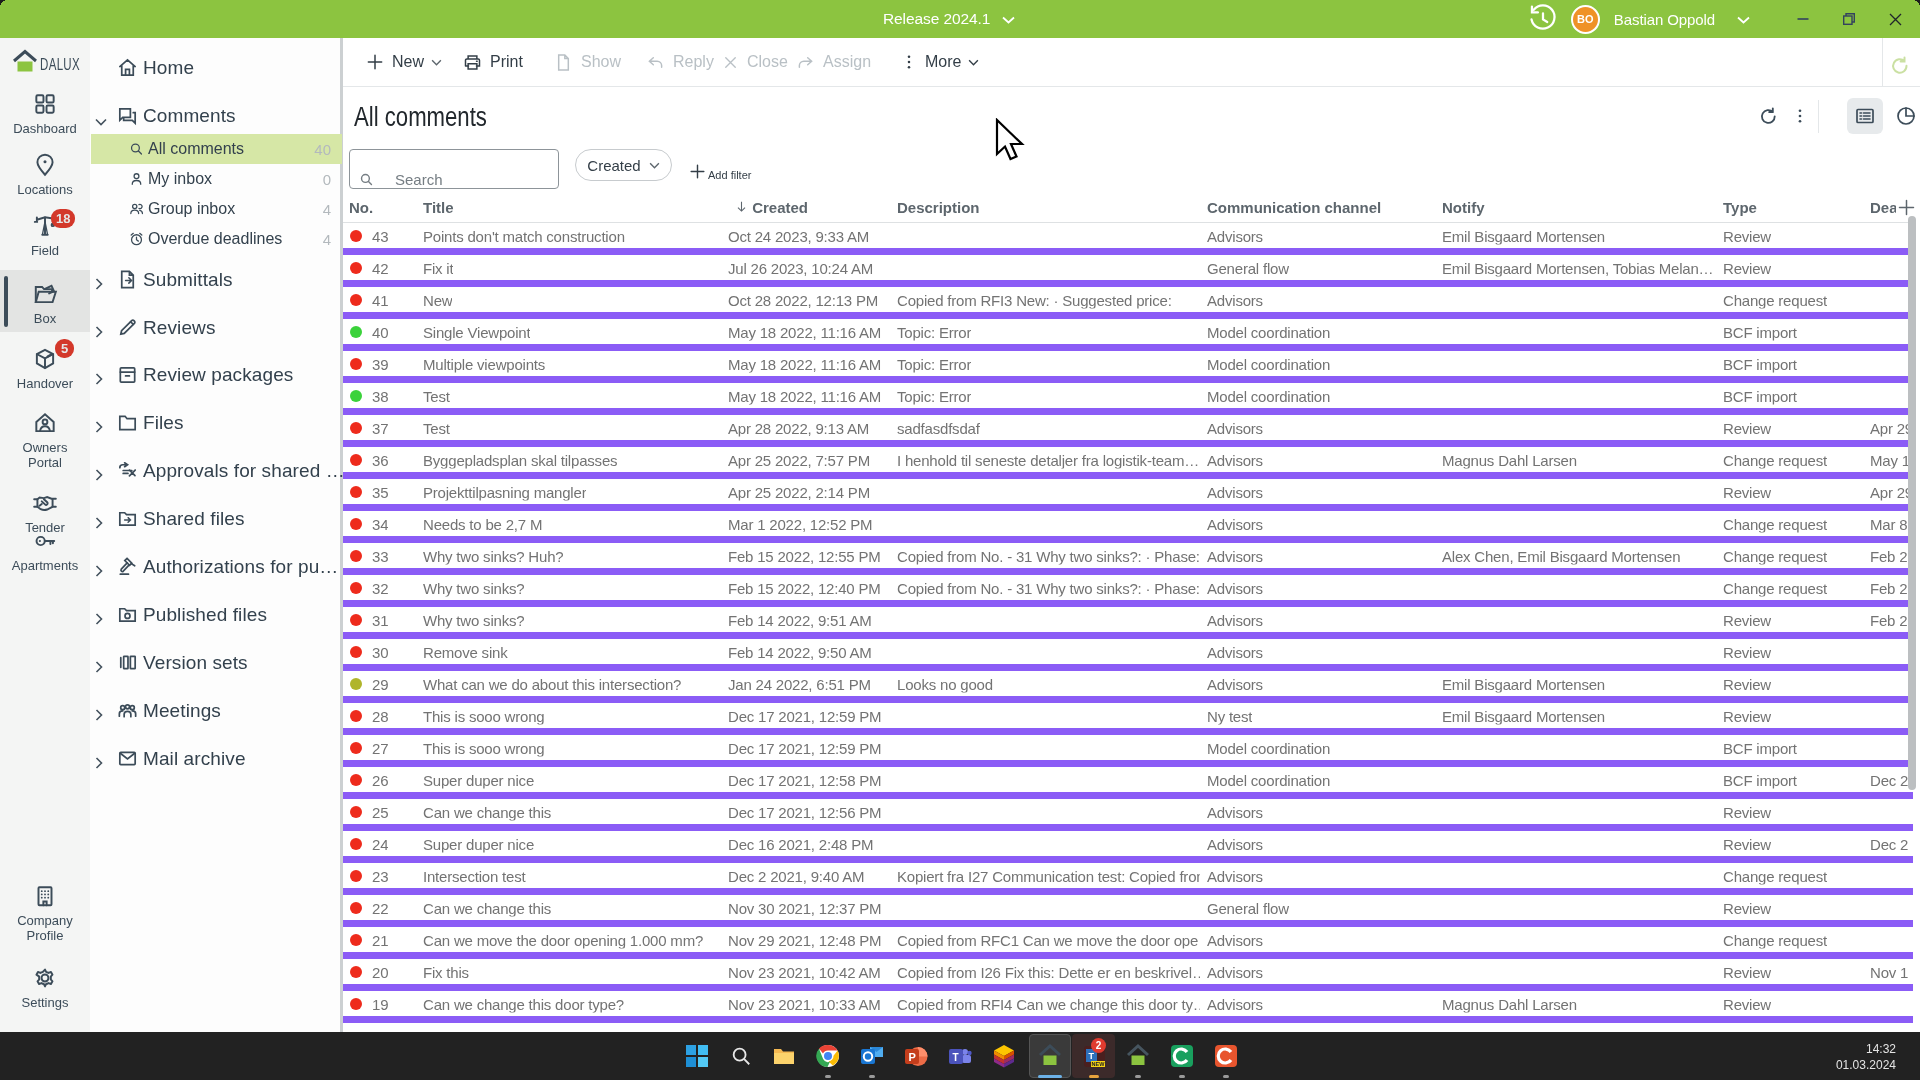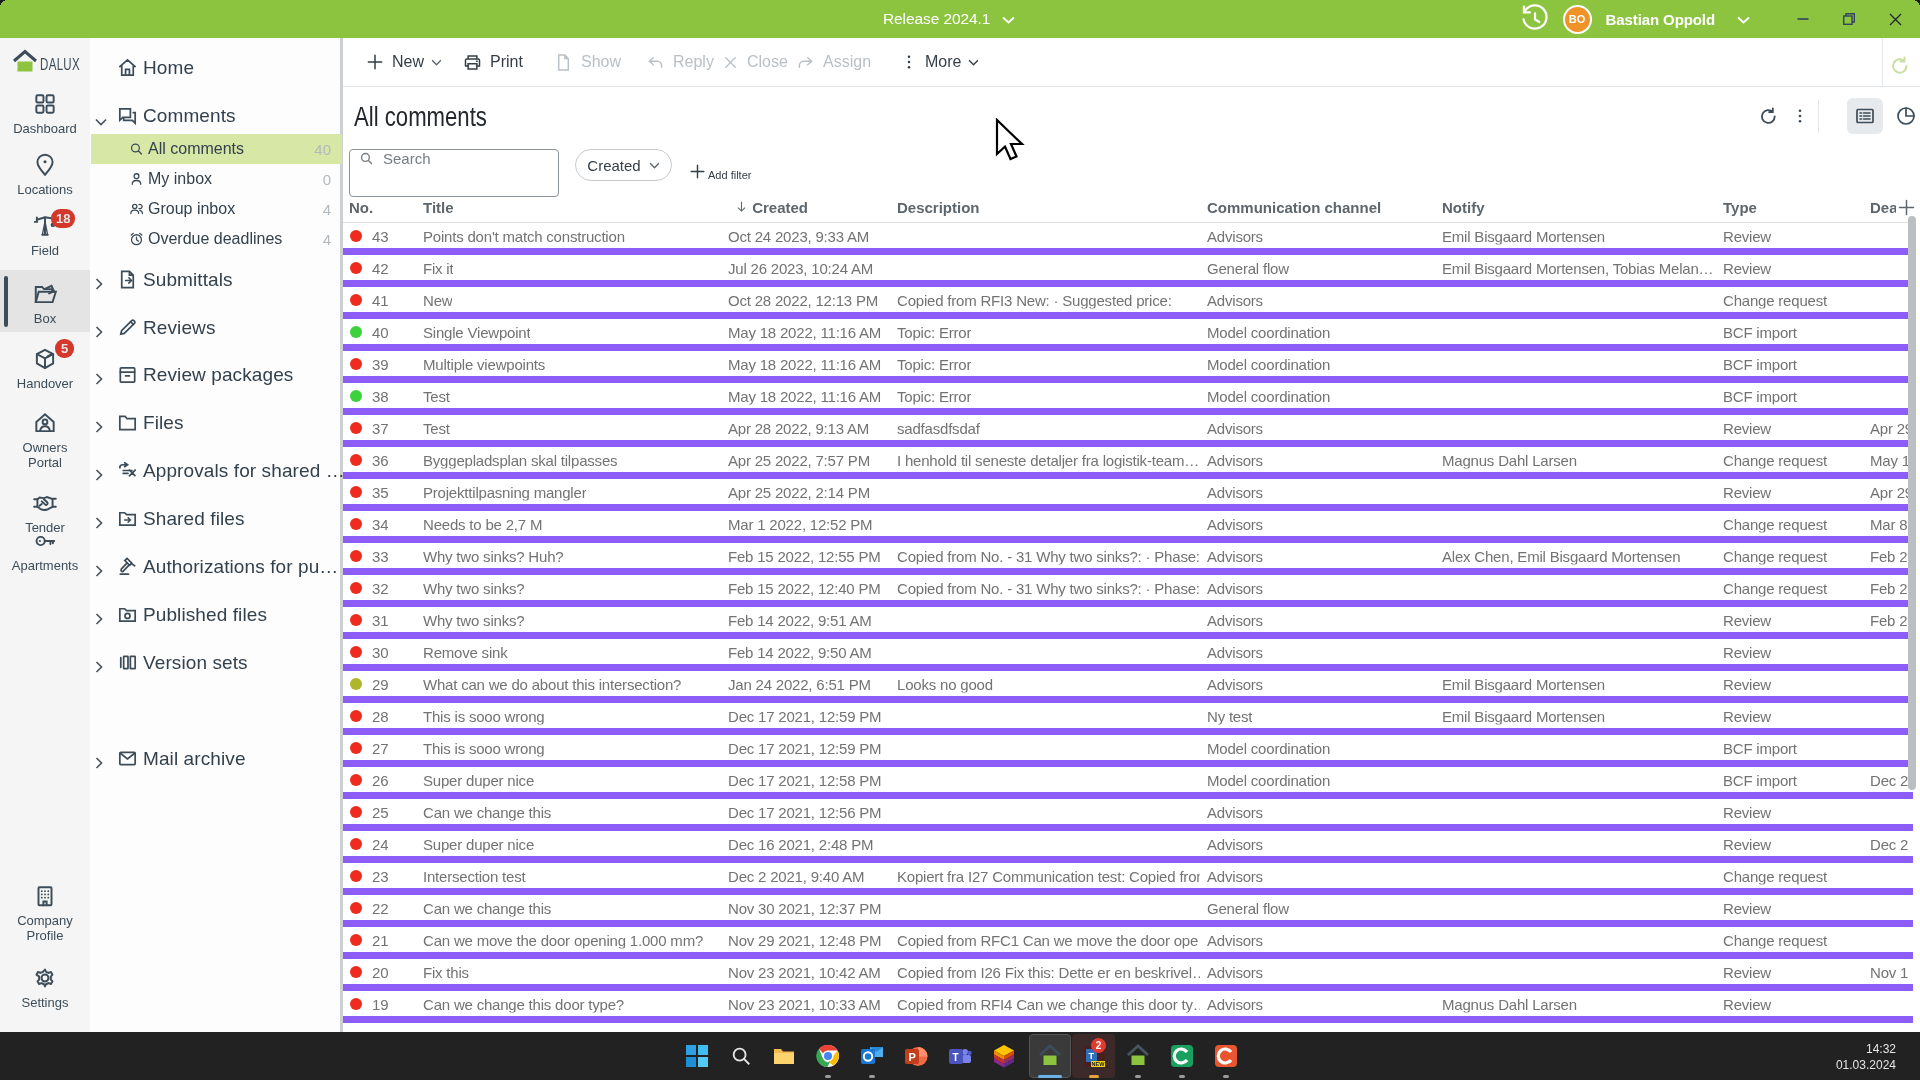--- a/index.html
+++ b/index.html
@@ -4,21 +4,21 @@
 html,body{width:1920px;height:1080px;overflow:hidden}
 body{font-family:"Liberation Sans",sans-serif;background:#fff;position:relative}
 .abs{position:absolute}
 
 .titlebar{position:absolute;left:0;top:0;width:1920px;height:38px;background:#8cc440;color:#fff}
 .tb-title{position:absolute;left:883px;top:0;height:38px;line-height:38px;font-size:15.5px;font-weight:500;letter-spacing:-.1px}
 .tb-title .chev{margin-left:12px;display:inline-block}
 .tb-right{position:absolute;right:0;top:0;height:38px;display:flex;align-items:center}
 .avatar{width:29px;height:29px;border-radius:50%;background:#ef9227;border:2px solid #fff;color:#fff;
  font-size:11px;font-weight:bold;display:flex;align-items:center;justify-content:center}
-.tb-name{font-size:15px;font-weight:700;margin-left:14px;letter-spacing:-.1px}
+.tb-name{font-size:15px;font-weight:400;margin-left:14px;letter-spacing:-.1px}
 .tb-chev{margin-left:22px}
 .winbtn{width:46px;height:38px;display:flex;align-items:center;justify-content:center;color:#333e47}
 
 .rail{position:absolute;left:0;top:38px;width:90px;height:994px;background:#f4f5f4}
 .rail .item{position:absolute;left:0;width:90px;text-align:center;color:#3c4c59}
 .rail .lbl{font-size:13px;line-height:15px;color:#3c4c59}
 .rail .badge{position:absolute;background:#d3382a;color:#e5e5e5;font-size:13px;font-weight:bold;border-radius:9px;
  height:19px;min-width:19px;padding:0 5px;line-height:19px;text-align:center}
 .railsel{position:absolute;left:0;top:232px;width:90px;height:62px;background:#e3e4e3}
 .railbar{position:absolute;left:4px;top:238px;width:4px;height:51px;background:#3c4c59;border-radius:2px}
@@ -34,22 +34,22 @@
 .navsel{position:absolute;left:1px;top:96px;width:251px;height:30px;background:#d6e7a6}
 
 .main{position:absolute;left:343px;top:38px;width:1577px;height:994px;background:#fff}
 .toolbar{position:absolute;left:0;top:0;width:1577px;height:49px;border-bottom:1px solid #e4e7e9}
 .tbtn{position:absolute;top:0;height:48px;display:flex;align-items:center;gap:7px;font-size:16px;color:#333e47}
 .tbtn.dis{color:#b9c0c5}
 .vline{position:absolute;top:0;height:48px;width:1px;background:#e4e7e9}
 .h1{position:absolute;left:11px;top:64px;font-size:27px;font-weight:500;color:#21272c;transform:scaleX(.82);transform-origin:left}
 .viewbtn{width:36px;height:36px;border-radius:6px;display:flex;align-items:center;justify-content:center}
 .viewbtn.sel{background:#e7eaec}
-.searchbox{position:absolute;left:6px;top:111px;width:210px;height:48px;border:1px solid #8d9499;border-radius:4px;
- display:flex;align-items:flex-start;padding:0 8px;color:#757d83;font-size:15px;gap:8px}
+.searchbox{position:absolute;left:6px;top:111px;width:210px;height:40px;border:1px solid #8d9499;border-radius:4px;
+ display:flex;align-items:flex-end;padding:0 8px;color:#757d83;font-size:15px;gap:20px}
 .pill{position:absolute;left:232px;top:111px;width:97px;height:32px;border:1px solid #c7cbce;border-radius:16px;
  display:flex;align-items:center;justify-content:center;gap:8px;font-size:15px;color:#333e47}
 .addfilter{position:absolute;left:345px;top:111px;height:32px;display:flex;align-items:flex-end;gap:1px;font-size:11px;color:#333e47}
 
 .thead{position:absolute;left:0;top:158px;width:1570px;height:27px;border-bottom:1px solid #dee1e3;
  font-size:15px;font-weight:bold;color:#5d666d}
 .thead span{position:absolute;top:3px}
 .rows{position:absolute;left:0;top:185px;width:1570px}
 .tr{position:relative;width:1570px;height:32px;border-bottom:7px solid #8b5cf6;font-size:15px;letter-spacing:-.2px;color:#737373}
 .tr span{position:absolute;top:50%;transform:translateY(-50%);white-space:nowrap;overflow:hidden}
@@ -302,20 +302,32 @@
       <span style="position:absolute;left:5px;top:13px"><svg width="8" height="12" viewBox="0 0 8 12" fill="none" stroke="#44525e" stroke-width="1.6">
           <path d="M1.5 1 L6.5 6 L1.5 11"></path>
         </svg></span>
       <span style="position:absolute;left:26px;top:5px"><svg width="23" height="23" viewBox="0 0 24 24" fill="none" stroke="#3c4c59" stroke-width="1.8" stroke-linecap="round">
           <path d="M5 7 v10"></path>
           <rect x="8" y="5.5" width="4.5" height="13" rx="0.5"></rect>
           <rect x="15" y="5.5" width="5" height="13" rx="0.5"></rect>
         </svg></span>
       <span class="txt">Version sets</span>
     </div>
+<div class="row" style="top:656px">
+      <span style="position:absolute;left:5px;top:13px"><svg width="8" height="12" viewBox="0 0 8 12" fill="none" stroke="#44525e" stroke-width="1.6">
+          <path d="M1.5 1 L6.5 6 L1.5 11"></path>
+        </svg></span>
+      <span style="position:absolute;left:26px;top:5px"><svg width="23" height="23" viewBox="0 0 24 24" fill="none" stroke="#3c4c59" stroke-width="1.8" stroke-linecap="round">
+          <circle cx="7" cy="9" r="2.1"></circle>
+          <circle cx="12" cy="8.2" r="2.1"></circle>
+          <circle cx="17" cy="9" r="2.1"></circle>
+          <path d="M3.5 18 v-2.5 c0-1.8 1.5-3 3.5-3 M20.5 18 v-2.5 c0-1.8-1.5-3-3.5-3 M8.5 18.5 V16 c0-2 1.5-3.2 3.5-3.2 s3.5 1.2 3.5 3.2 v2.5"></path>
+        </svg></span>
+      <span class="txt">Meetings</span>
+    </div>
 <div class="row" style="top:704px">
       <span style="position:absolute;left:5px;top:13px"><svg width="8" height="12" viewBox="0 0 8 12" fill="none" stroke="#44525e" stroke-width="1.6">
           <path d="M1.5 1 L6.5 6 L1.5 11"></path>
         </svg></span>
       <span style="position:absolute;left:26px;top:5px"><svg width="23" height="23" viewBox="0 0 24 24" fill="none" stroke="#3c4c59" stroke-width="1.8" stroke-linecap="round">
           <rect x="4" y="5.5" width="16" height="13" rx="1"></rect>
           <path d="M4.5 6.5 L12 12.5 L19.5 6.5"></path>
         </svg></span>
       <span class="txt">Mail archive</span>
     </div>

